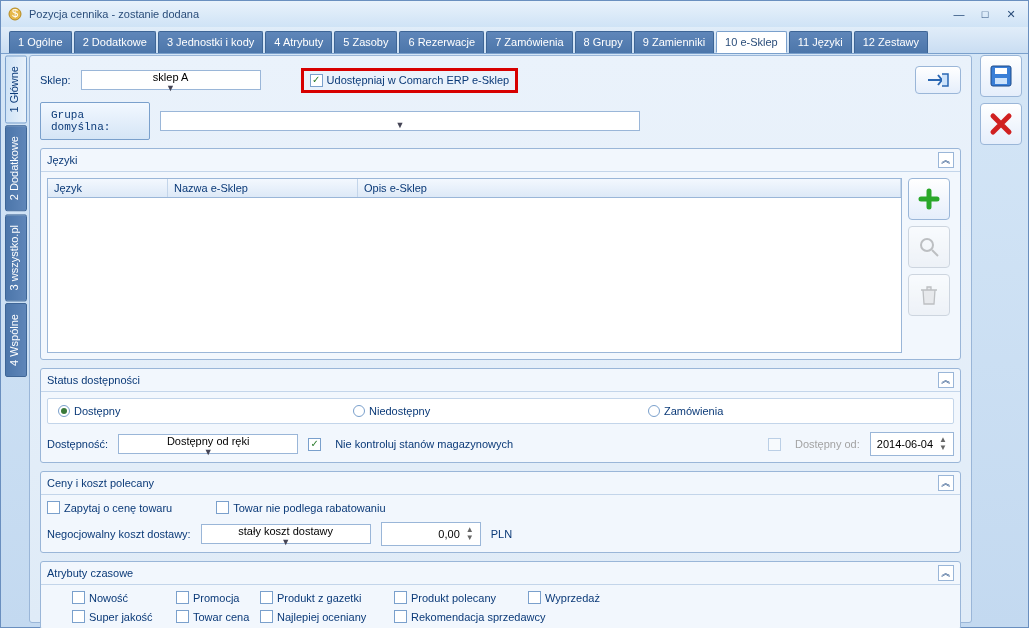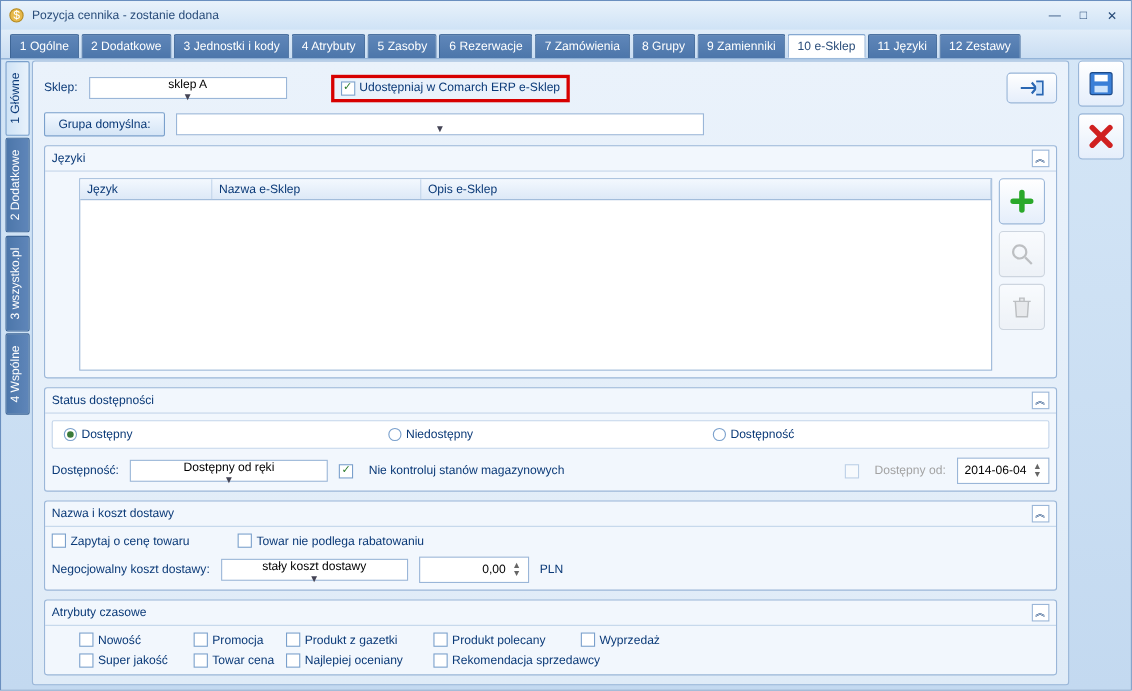--- a/index.html
+++ b/index.html
@@ -18,29 +18,29 @@
   .vtab { background:linear-gradient(to right,#5f86b9,#4c76aa); color:#fff; writing-mode:vertical-rl; transform:rotate(180deg); text-align:center; padding:10px 2px; border-radius:2px; cursor:pointer; border:1px solid #3d6596; }
   .vtab.active { background:linear-gradient(to right,#e9f2fb,#cfe3f6); color:#0b3a78; border:1px solid #7aa0cc; }
   .content { flex:1; background:linear-gradient(to bottom,#eaf2fb,#dfebf7); border:1px solid #9ab6d8; border-radius:3px; padding:10px; position:relative; }
   .right-actions { width:46px; display:flex; flex-direction:column; gap:6px; margin-left:6px; align-items:center; }
   .bigbtn { width:42px; height:42px; background:linear-gradient(to bottom,#fff,#e5eefb); border:1px solid #9ab6d8; border-radius:4px; display:flex; align-items:center; justify-content:center; cursor:pointer; }
   .row { display:flex; align-items:center; gap:10px; margin-bottom:8px; }
   .label { color:#0b3a78; }
   .combo, .textin { height:20px; border:1px solid #9ab6d8; background:#fff; padding:0 4px;flex-direction:column; }
   .combo { display:flex; align-items:center; justify-content:space-between; }
   .combo .arrow { font-size:9px; color:#445; }
-  .btnlike { height:22px; background:linear-gradient(to bottom,#f2f8ff,#d5e5f6); border:1px solid #7aa0cc; border-radius:2px; padding:0 10px; display:flex; align-items:center; color:#0b3a78; cursor:pointer; }
+  .btnlike { height:38px; background:linear-gradient(to bottom,#f2f8ff,#d5e5f6); border:1px solid #7aa0cc; border-radius:2px; padding:0 10px; display:flex; align-items:center; color:#0b3a78; cursor:pointer;font-family:Liberation Mono, monospace; }
   .highlight-box { border:3px solid #d70000; padding:3px 6px; display:flex; align-items:center; }
   .chk { width:13px; height:13px; border:1px solid #7aa0cc; background:#fff; display:inline-flex; align-items:center; justify-content:center; margin-right:4px; }
   .chk.checked::after { content:"✓"; color:#2a7a2a; font-size:10px; line-height:1; }
   .panel { border:1px solid #9ab6d8; border-radius:3px; background:#f2f7fd; margin-bottom:8px; }
   .panel-hdr { display:flex; justify-content:space-between; align-items:center; padding:3px 6px; color:#0b3a78; border-bottom:1px solid #c3d5ea; }
   .collapse { width:16px; height:16px; border:1px solid #9ab6d8; background:#fff; display:flex; align-items:center; justify-content:center; cursor:pointer; font-size:10px; color:#0b3a78; }
   .panel-body { padding:6px; }
-  .grid-area { display:flex;margin-left:25px; }
+  .grid-area { display:flex; }
   .grid { flex:1; border:1px solid #9ab6d8; background:#fff; height:175px; }
   .grid-hdr { display:flex; background:linear-gradient(to bottom,#f3f8fe,#dde9f7); border-bottom:1px solid #9ab6d8; }
   .grid-col { padding:3px 6px; border-right:1px solid #c3d5ea; color:#0b3a78; }
   .grid-actions { width:46px; display:flex; flex-direction:column; gap:6px; margin-left:6px; }
   .smbtn { width:42px; height:42px; background:linear-gradient(to bottom,#fff,#e5eefb); border:1px solid #9ab6d8; border-radius:4px; display:flex; align-items:center; justify-content:center; cursor:pointer; }
   .smbtn.disabled { opacity:.5; cursor:default; filter:grayscale(60%); }
   .radio { width:12px; height:12px; border:1px solid #7aa0cc; border-radius:50%; background:#fff; display:inline-flex; align-items:center; justify-content:center; margin-right:4px; }
   .radio.sel::after { content:""; width:6px; height:6px; background:#3a7a3a; border-radius:50%; }
   .status-row { display:flex; border:1px solid #c3d5ea; background:#fff; padding:6px 10px; border-radius:2px; }
   .status-row > div { flex:1; display:flex; align-items:center; color:#0b3a78; }
@@ -168,21 +168,21 @@
             <div>
                 <span class="radio sel"></span>
                 <span>Dostępny</span>
               </div>
             <div>
                 <span class="radio"></span>
                 <span>Niedostępny</span>
               </div>
             <div>
                 <span class="radio"></span>
-                <span>Dostępność</span>
+                <span>Zamówienia</span>
               </div>
           </div>
           <div class="row" style="margin-top:8px;margin-bottom:0">
             <span class="label">Dostępność:</span>
             <div class="combo" style="width:180px">
               <span>Dostępny od ręki</span>
               <span class="arrow">▼</span>
             </div>
             <span class="chk checked"></span>
             <span class="label">Nie kontroluj stanów magazynowych</span>
@@ -192,21 +192,21 @@
             <div class="datebox">
               <span>2014-06-04</span>
               <span style="font-size:8px;line-height:1;color:#666">▲<br>▼</span>
             </div>
           </div>
         </div>
       </div>
 
       <div class="panel">
         <div class="panel-hdr">
-          <span>Nazwa i koszt dostawy</span>
+          <span>Ceny i koszt polecany</span>
           <span class="collapse">︽</span>
         </div>
         <div class="panel-body">
           <div class="row">
             <div class="chk-item">
                 <span class="chk"></span>
                 <span>Zapytaj o cenę towaru</span>
               </div>
             <div style="width:24px"></div>
             <div class="chk-item">

